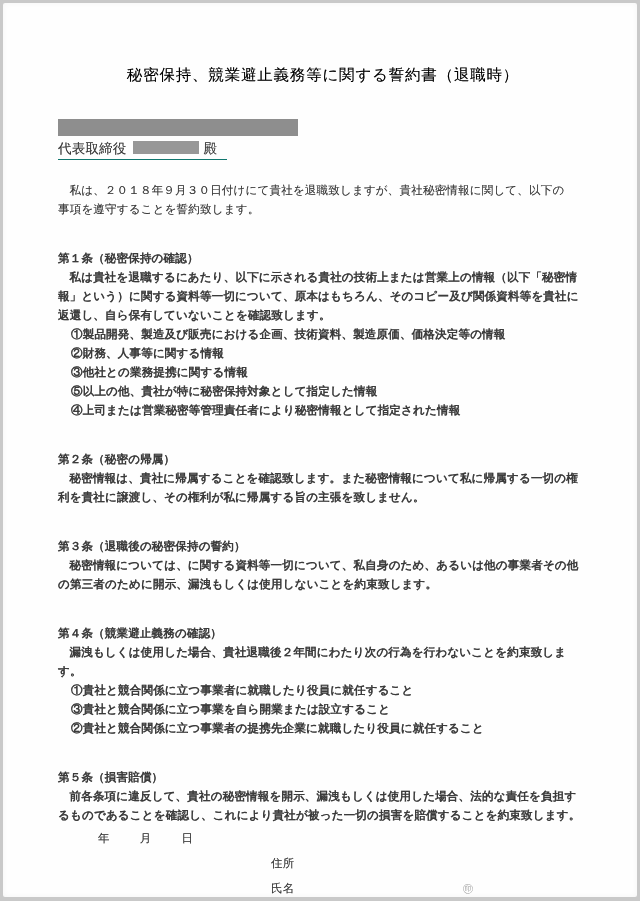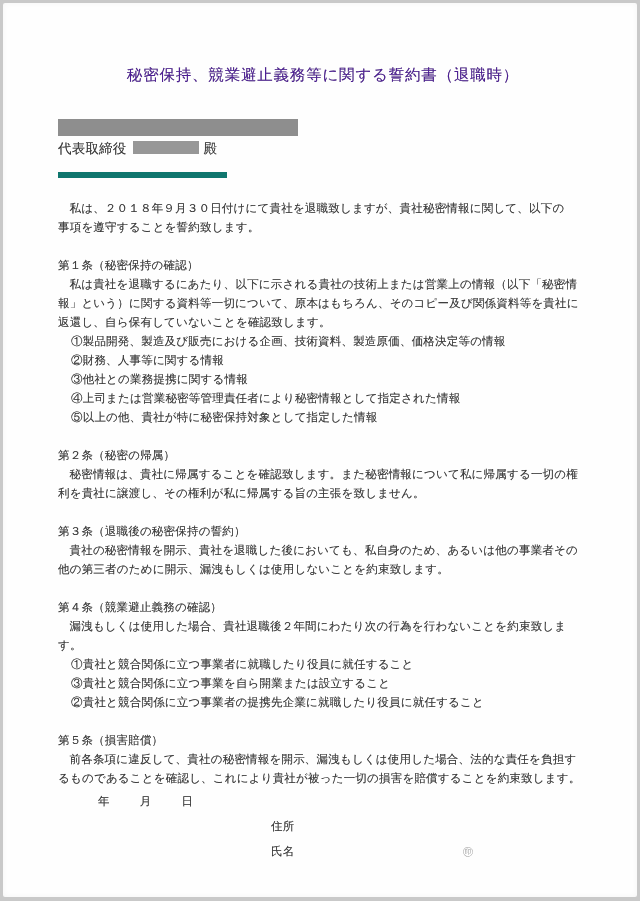--- a/index.html
+++ b/index.html
@@ -25,47 +25,47 @@
     line-height:19px;
     letter-spacing:0.2px;
     text-shadow:0 0 0.4px rgba(40,40,40,0.45);
   }
   .doc-title{
     margin-top:62px;
     text-align:center;
     font-size:15.5px;
     line-height:20px;
     letter-spacing:0.8px;
-    color:#4c1d95;
+    color:#000000;
   }
   .redaction-bar{
     margin-top:34px;
     width:240px;height:17px;
     background:var(--redaction,#8e8e8e);
   }
   .recipient-line{
     margin-top:4px;
     font-size:13.5px;
     line-height:18px;
     display:inline-block;
-    border-bottom:6px solid #0f766e;
-    padding-bottom:14px;
+    border-bottom:1px solid #0f766e;
+    padding-bottom:1px;
     padding-right:10px;
     white-space:nowrap;
   }
   .recipient-line .inline-redaction{
     display:inline-block;
     vertical-align:-1px;
     width:66px;height:13px;
     margin:0 5px 0 6px;
     background:var(--redaction,#8e8e8e);
     opacity:0.92;
   }
   .intro{ margin:21px 14px 0 0; text-indent:1em; }
-  .article{ margin-top:19px; }
+  .article{ margin-top:30px;font-weight:bold; }
   .article-heading{ }
   .article-body{ margin:0; text-indent:1em; }
   .article-items{ margin:0; padding:0; list-style:none; }
   .article-items li{ margin-left:13px; }
   .signature{ margin-top:4px; }
   .date-line{ margin-left:40px; }
   .date-line .dl{ display:inline-block; }
   .date-line .dl.sp{ margin-right:27px; }
   .addr-line{ margin-top:6px; margin-left:213px;font-family:Liberation Serif, serif; }
   .name-line{ margin-top:6px; margin-left:213px; }
@@ -93,33 +93,33 @@
 
     <p class="intro">私は、２０１８年９月３０日付けにて貴社を退職致しますが、貴社秘密情報に関して、以下の事項を遵守することを誓約致します。</p>
 
     <div class="article">
       <div class="article-heading">第１条（秘密保持の確認）</div>
       <p class="article-body">私は貴社を退職するにあたり、以下に示される貴社の技術上または営業上の情報（以下「秘密情報」という）に関する資料等一切について、原本はもちろん、そのコピー及び関係資料等を貴社に返還し、自ら保有していないことを確認致します。</p>
       <ul class="article-items">
         <li>①製品開発、製造及び販売における企画、技術資料、製造原価、価格決定等の情報</li>
         <li>②財務、人事等に関する情報</li>
         <li>③他社との業務提携に関する情報</li>
+        <li>⑤以上の他、貴社が特に秘密保持対象として指定した情報</li>
         <li>④上司または営業秘密等管理責任者により秘密情報として指定された情報</li>
-        <li>⑤以上の他、貴社が特に秘密保持対象として指定した情報</li>
       </ul>
     </div>
 
     <div class="article">
       <div class="article-heading">第２条（秘密の帰属）</div>
       <p class="article-body">秘密情報は、貴社に帰属することを確認致します。また秘密情報について私に帰属する一切の権利を貴社に譲渡し、その権利が私に帰属する旨の主張を致しません。</p>
     </div>
 
     <div class="article">
       <div class="article-heading">第３条（退職後の秘密保持の誓約）</div>
-      <p class="article-body">貴社の秘密情報を開示、貴社を退職した後においても、私自身のため、あるいは他の事業者その他の第三者のために開示、漏洩もしくは使用しないことを約束致します。</p>
+      <p class="article-body">秘密情報については、に関する資料等一切について、私自身のため、あるいは他の事業者その他の第三者のために開示、漏洩もしくは使用しないことを約束致します。</p>
     </div>
 
     <div class="article">
       <div class="article-heading">第４条（競業避止義務の確認）</div>
       <p class="article-body">漏洩もしくは使用した場合、貴社退職後２年間にわたり次の行為を行わないことを約束致します。</p>
       <ul class="article-items">
         <li>①貴社と競合関係に立つ事業者に就職したり役員に就任すること</li>
         <li>③貴社と競合関係に立つ事業を自ら開業または設立すること</li>
         <li>②貴社と競合関係に立つ事業者の提携先企業に就職したり役員に就任すること</li>
       </ul>

